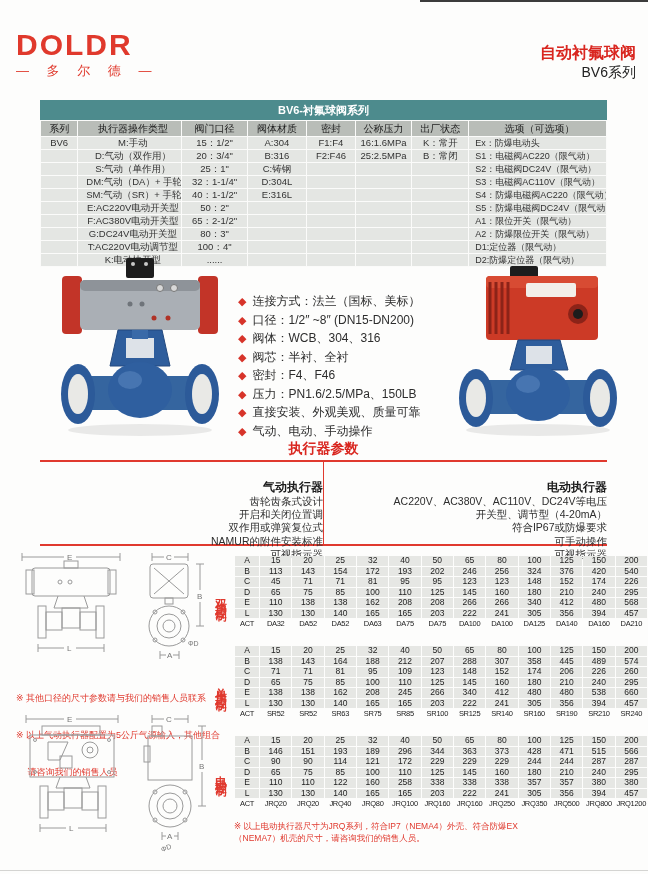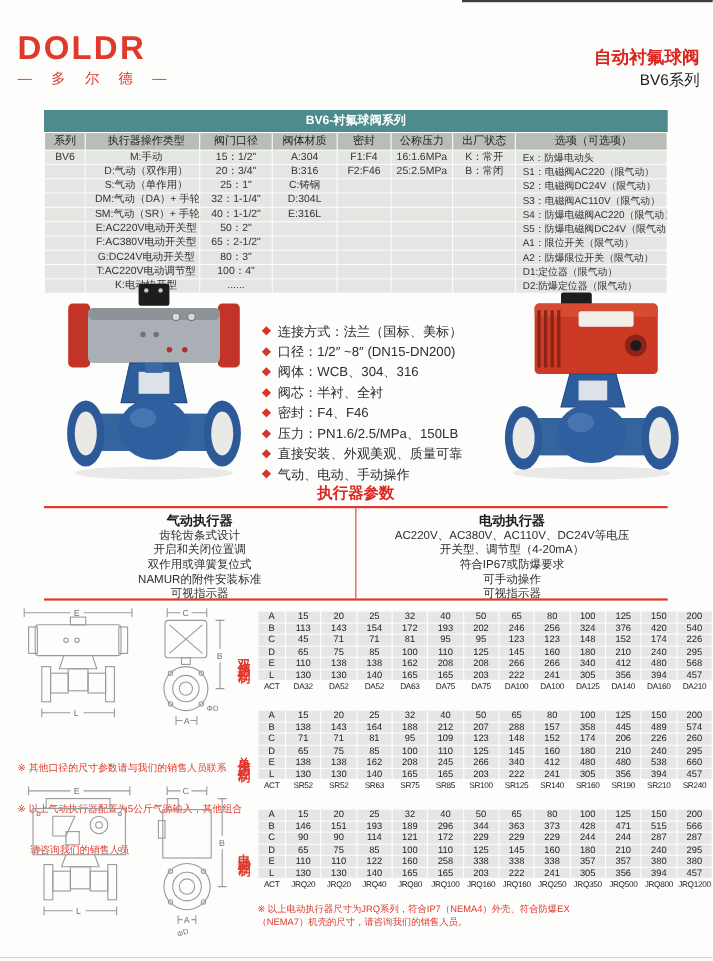--- a/index.html
+++ b/index.html
@@ -36,21 +36,21 @@
   .photo2{position:absolute;left:438px;top:258px;}
   .features{position:absolute;left:238px;top:292px;width:210px;}
   .features .list-row{display:flex;align-items:flex-start;line-height:18.5px;font-size:12px;color:#2d2d2d;white-space:nowrap;}
   .features .diamond{color:#d7342a;font-size:11px;margin-right:6px;line-height:18.5px;}
 
   
   .ap-title{position:absolute;left:40px;top:440px;width:567px;text-align:center;
     font-size:14px;font-weight:bold;color:#d9261f;}
   .ap-box{position:absolute;left:40px;top:460px;width:567px;height:82px;
     border-top:2px solid #e0392e;border-bottom:2px solid #e0392e;display:flex;}
-  .ap-col{width:50%;text-align:center;padding-top:4px;}
+  .ap-col{width:50%;text-align:right;padding-top:18px;}
   .ap-col.left{border-right:1.5px solid #e0392e;}
   .ap-col-title{font-size:12px;font-weight:bold;color:#1c1c1c;line-height:15px;}
   .ap-col .list-row{font-size:10.5px;color:#2d2d2d;line-height:13.2px;display:block;}
 
   
   .drawing1{position:absolute;left:2px;top:548px;}
   .drawing2{position:absolute;left:2px;top:712px;}
   .vlabel{position:absolute;left:212px;width:16px;writing-mode:vertical-rl;text-orientation:upright;
     color:#e0392e;font-weight:bold;font-size:11.5px;letter-spacing:3px;text-align:center;}
   .vl1{top:560px;height:72px;}
@@ -507,21 +507,21 @@
       </tr>
       <tr>
         <td>B</td>
         <td>138</td>
         <td>143</td>
         <td>164</td>
         <td>188</td>
         <td>212</td>
         <td>207</td>
         <td>288</td>
-        <td>157</td>
+        <td>307</td>
         <td>358</td>
         <td>445</td>
         <td>489</td>
         <td>574</td>
       </tr>
       <tr>
         <td>C</td>
         <td>71</td>
         <td>71</td>
         <td>81</td>

